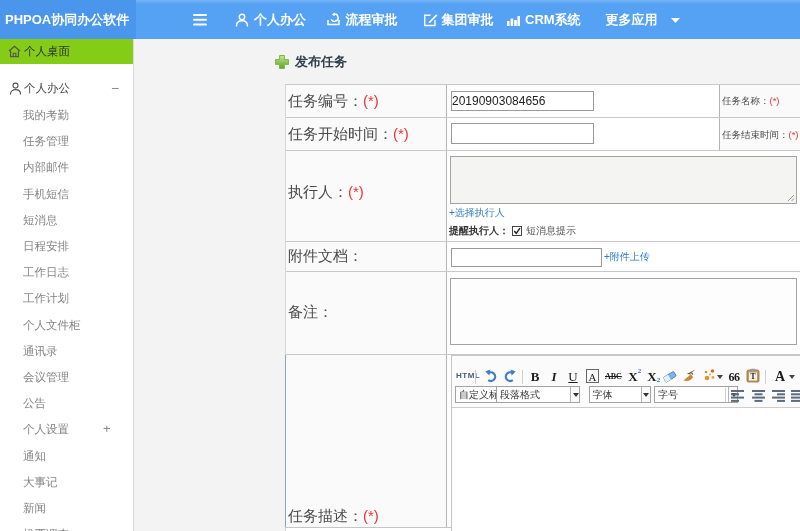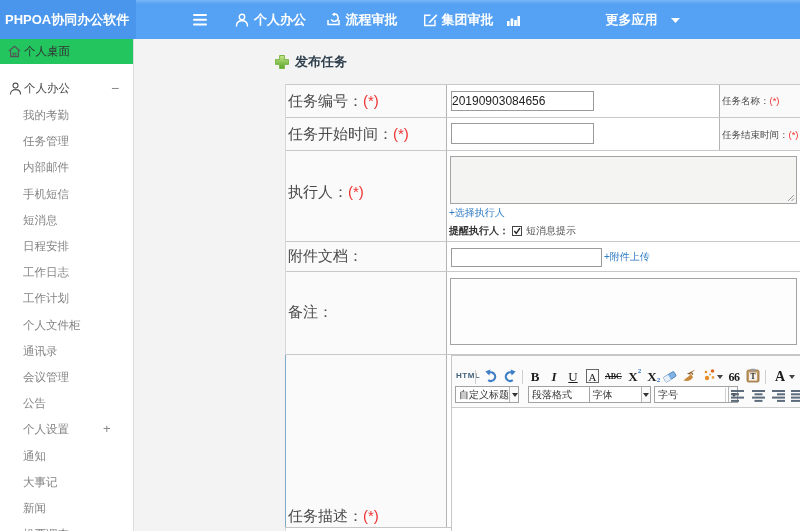--- a/index.html
+++ b/index.html
@@ -8,21 +8,21 @@
 .abs { position:absolute; }
 
 #topbar { position:absolute; left:0; top:0; width:800px; height:39px;
   background:linear-gradient(#79b6f7, #55a2f4 10%, #55a2f4); }
 #logo { position:absolute; left:0; top:0; width:136px; height:39px; background:#4a96ec;
   color:#fff; font-size:13px; font-weight:bold; line-height:39px; padding-left:5px; letter-spacing:0; }
 .navtxt { position:absolute; top:0; height:39px; line-height:39px; color:#fff; font-size:13px; font-weight:bold; }
 
 #sidebar { position:absolute; left:0; top:39px; width:134px; height:492px; background:#fff;
   border-right:1px solid #dcdcdc; }
-#sb-first { position:absolute; left:0; top:0; width:133px; height:25px; background:#22c55e;
+#sb-first { position:absolute; left:0; top:0; width:133px; height:25px; background:#84cc16;
   color:#333; font-size:11.5px; line-height:25px; }
 #sb-first span { position:absolute; left:24px; }
 #sb-second { position:absolute; left:0; top:37px; width:133px; height:25px;
   color:#444; font-size:11.5px; line-height:25px; }
 #sb-second span.t { position:absolute; left:24px; }
 #sb-second span.m { position:absolute; left:111px; color:#888; font-size:14px; }
 .sbi { position:absolute; left:23px; width:100px; height:26px; line-height:26px;
   color:#848484; font-size:11.5px; }
 .sbi .plus { position:absolute; left:80px; color:#888; font-size:13px; }
 
@@ -84,20 +84,21 @@
     <path d="M11 7 L11 12.5 L0.7 12.5 L0.7 2.3 L6.5 2.3" fill="none" stroke="#fff" stroke-width="1.4"></path>
     <path d="M5 8.8 L12.2 1.2 L13.4 2.4 L6.3 9.7 L4.5 10.2 Z" fill="#fff"></path>
   </svg>
   <div class="navtxt" style="left:441.5px">集团审批</div>
   <svg class="abs" style="left:507px;top:14px" width="13" height="12" viewBox="0 0 13 12">
     <rect x="0" y="7" width="2.6" height="5" fill="#fff"></rect>
     <rect x="3.6" y="4.5" width="2.6" height="7.5" fill="#fff"></rect>
     <rect x="7.2" y="6" width="2.6" height="6" fill="#fff"></rect>
     <rect x="10.4" y="2" width="2.6" height="10" fill="#fff"></rect>
   </svg>
+  <div class="navtxt" style="left:525px">CRM系统</div>
   <div class="navtxt" style="left:605.5px">更多应用</div>
   <svg class="abs" style="left:671px;top:17.5px" width="9" height="5" viewBox="0 0 9 5">
     <path d="M0 0 L9 0 L4.5 5 Z" fill="#fff"></path>
   </svg>
 </div>
 
 <div id="sidebar">
   <div id="sb-first">
     <svg class="abs" style="left:8px;top:6px" width="13" height="13" viewBox="0 0 13 13">
       <path d="M1 6 L6.5 1.2 L12 6" fill="none" stroke="#555" stroke-width="1.2"></path>
@@ -235,21 +236,21 @@
   <rect x="3" y="4.5" width="8" height="8" fill="#f5f0e8"></rect>
   <text x="7" y="11.2" font-size="7.5" font-weight="bold" fill="#222" text-anchor="middle" font-family="Liberation Serif">T</text>
 </svg>
 <div class="tbsep" style="left:765px"></div>
 <div class="tico" style="left:773px;width:14px;font-weight:bold;font-size:14px">A</div>
 <svg class="abs" style="left:789px;top:375px" width="6" height="4" viewBox="0 0 6 4">
     <path d="M0 0 L6 0 L3 4 Z" fill="#444"></path>
   </svg>
 
 <div class="sel" style="left:455px;width:64px">自定义标题<span class="car"></span></div>
-<div class="sel" style="left:528px;width:84px">段落格式<span class="car"></span></div>
+<div class="sel" style="left:496px;width:84px">段落格式<span class="car"></span></div>
 <div class="sel" style="left:588.5px;width:62px">字体<span class="car"></span></div>
 <div class="sel" style="left:654px;width:84px">字号<span class="car"></span></div>
 <div class="tbsep" style="left:725px;top:388px"></div>
 <svg class="alico" style="left:731px" width="13" height="12" viewBox="0 0 13 12">
   <g fill="#5c6c7c">
       <rect x="0" y="0" width="13" height="2"></rect>
       <rect x="0" y="3.3" width="8" height="2"></rect>
       <rect x="0" y="6.6" width="13" height="2"></rect>
       <rect x="0" y="9.9" width="8" height="2"></rect>
     </g>

